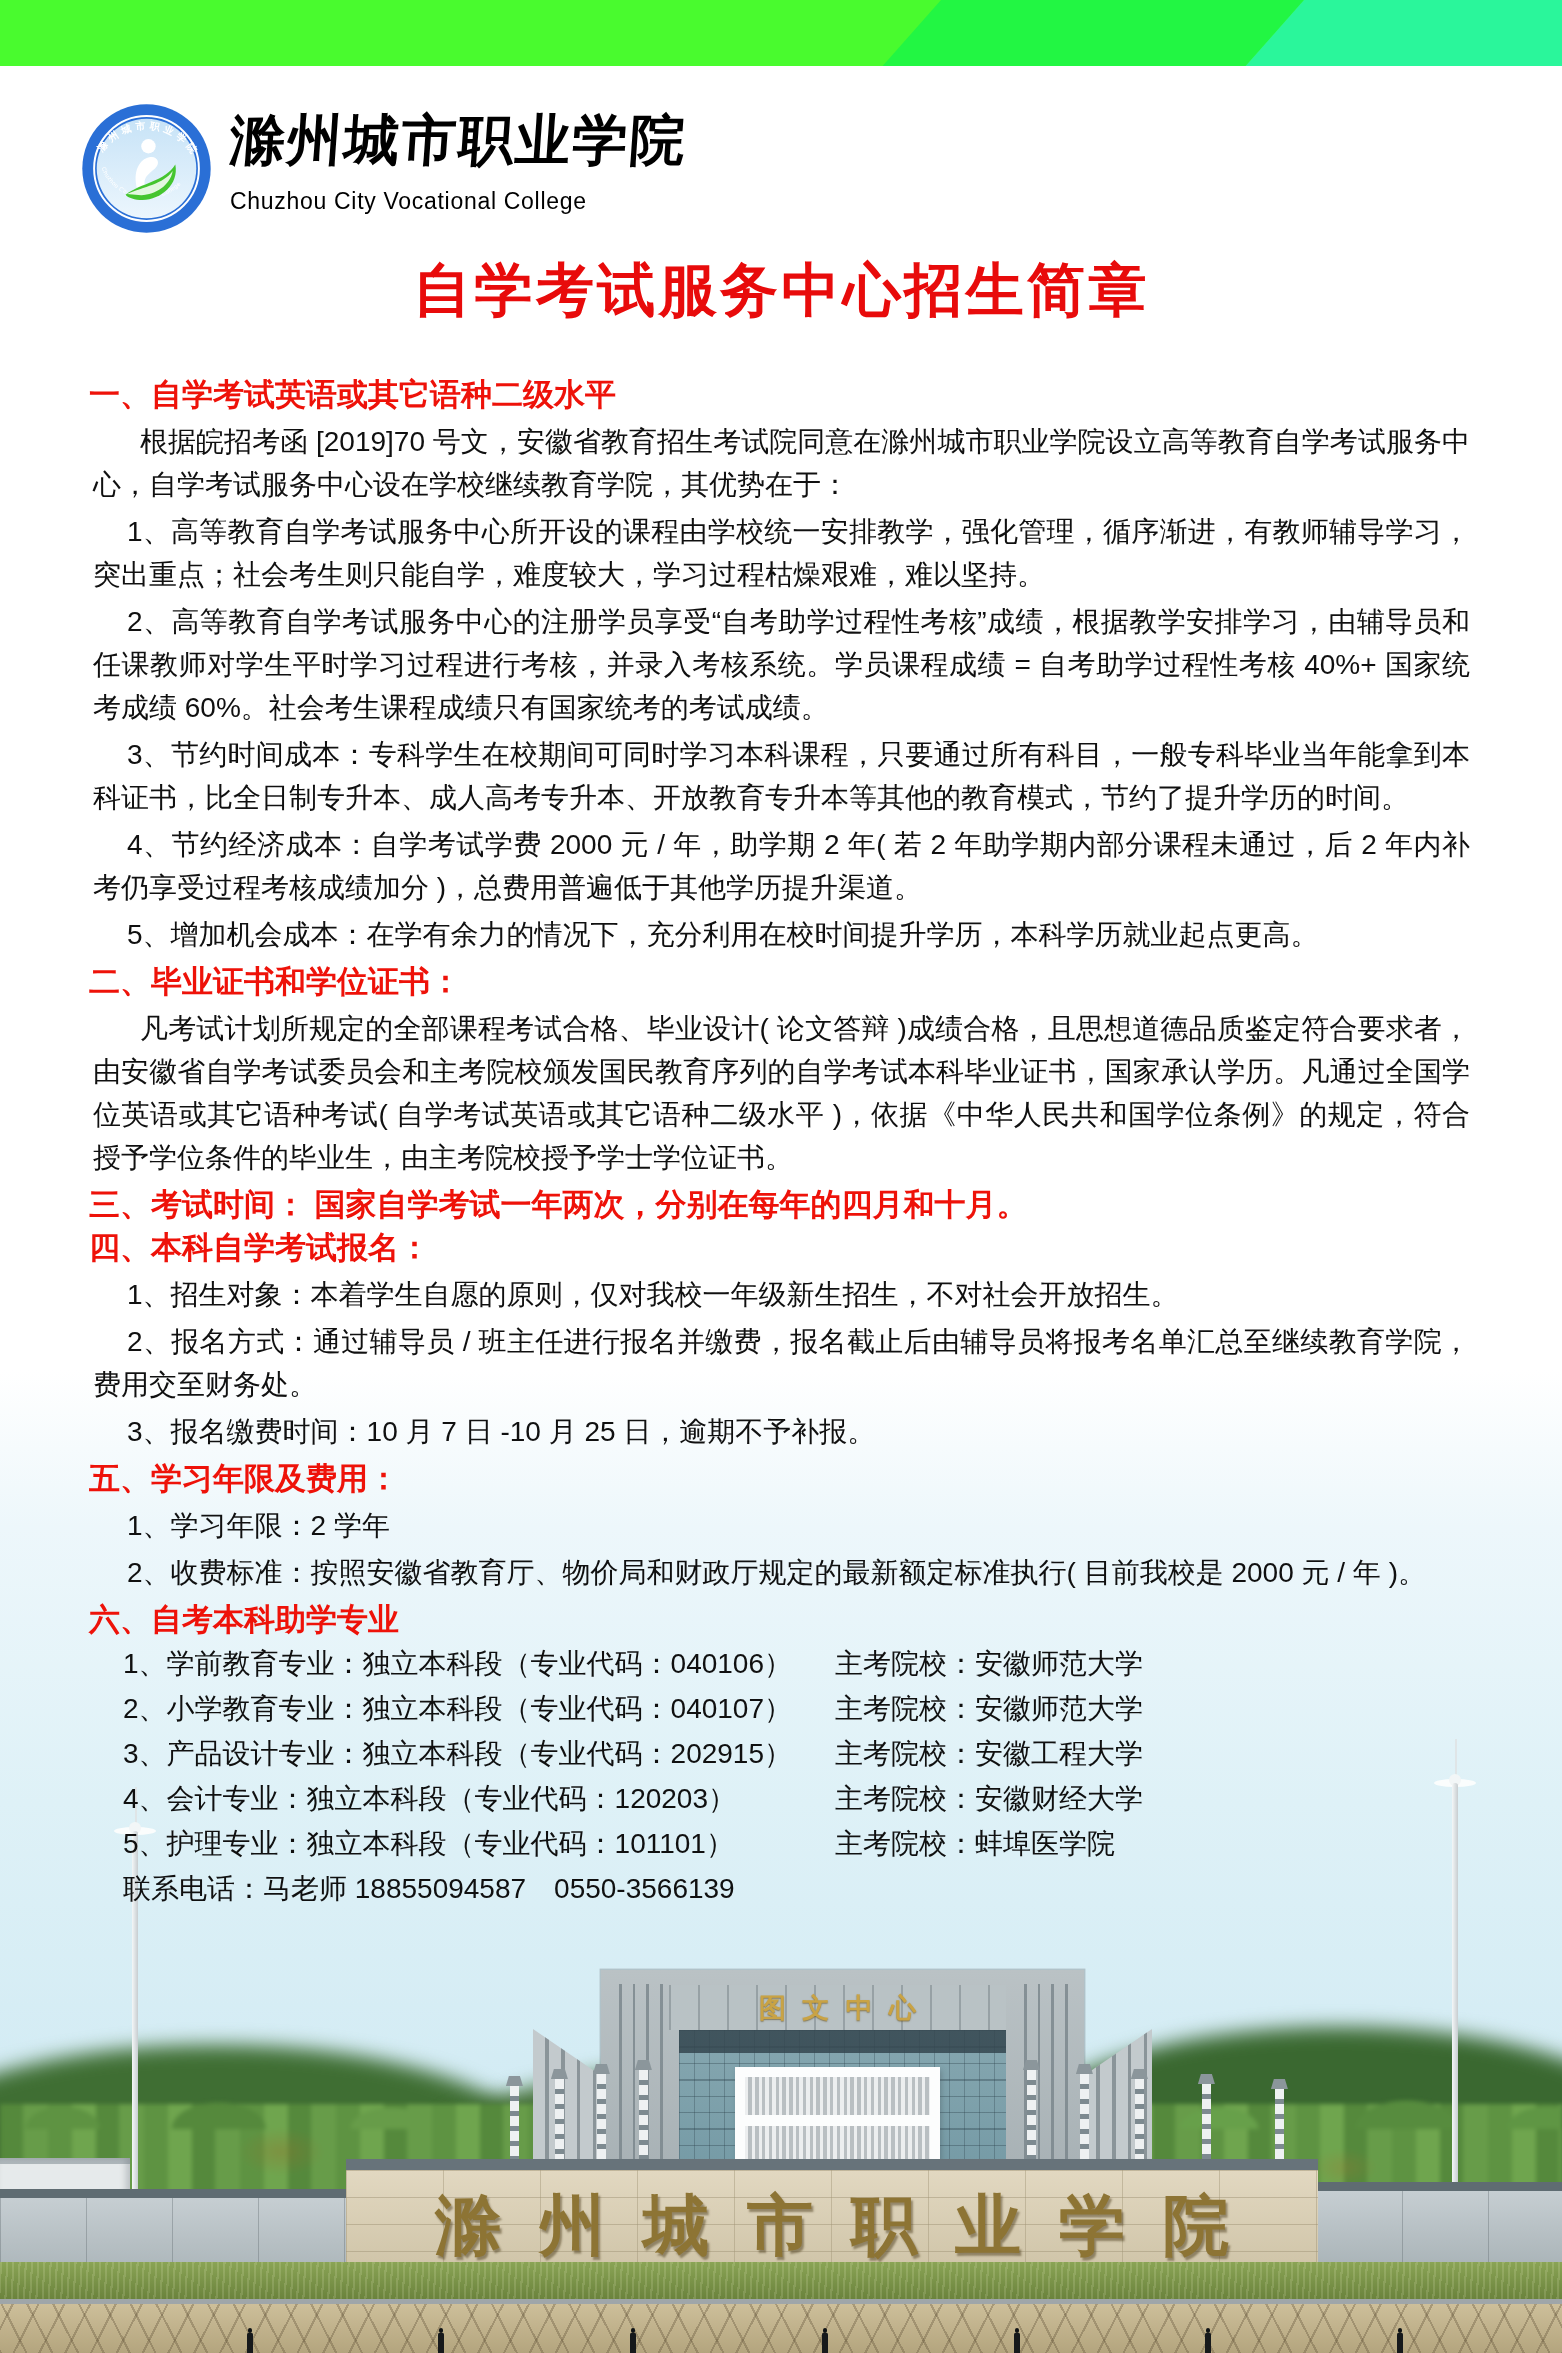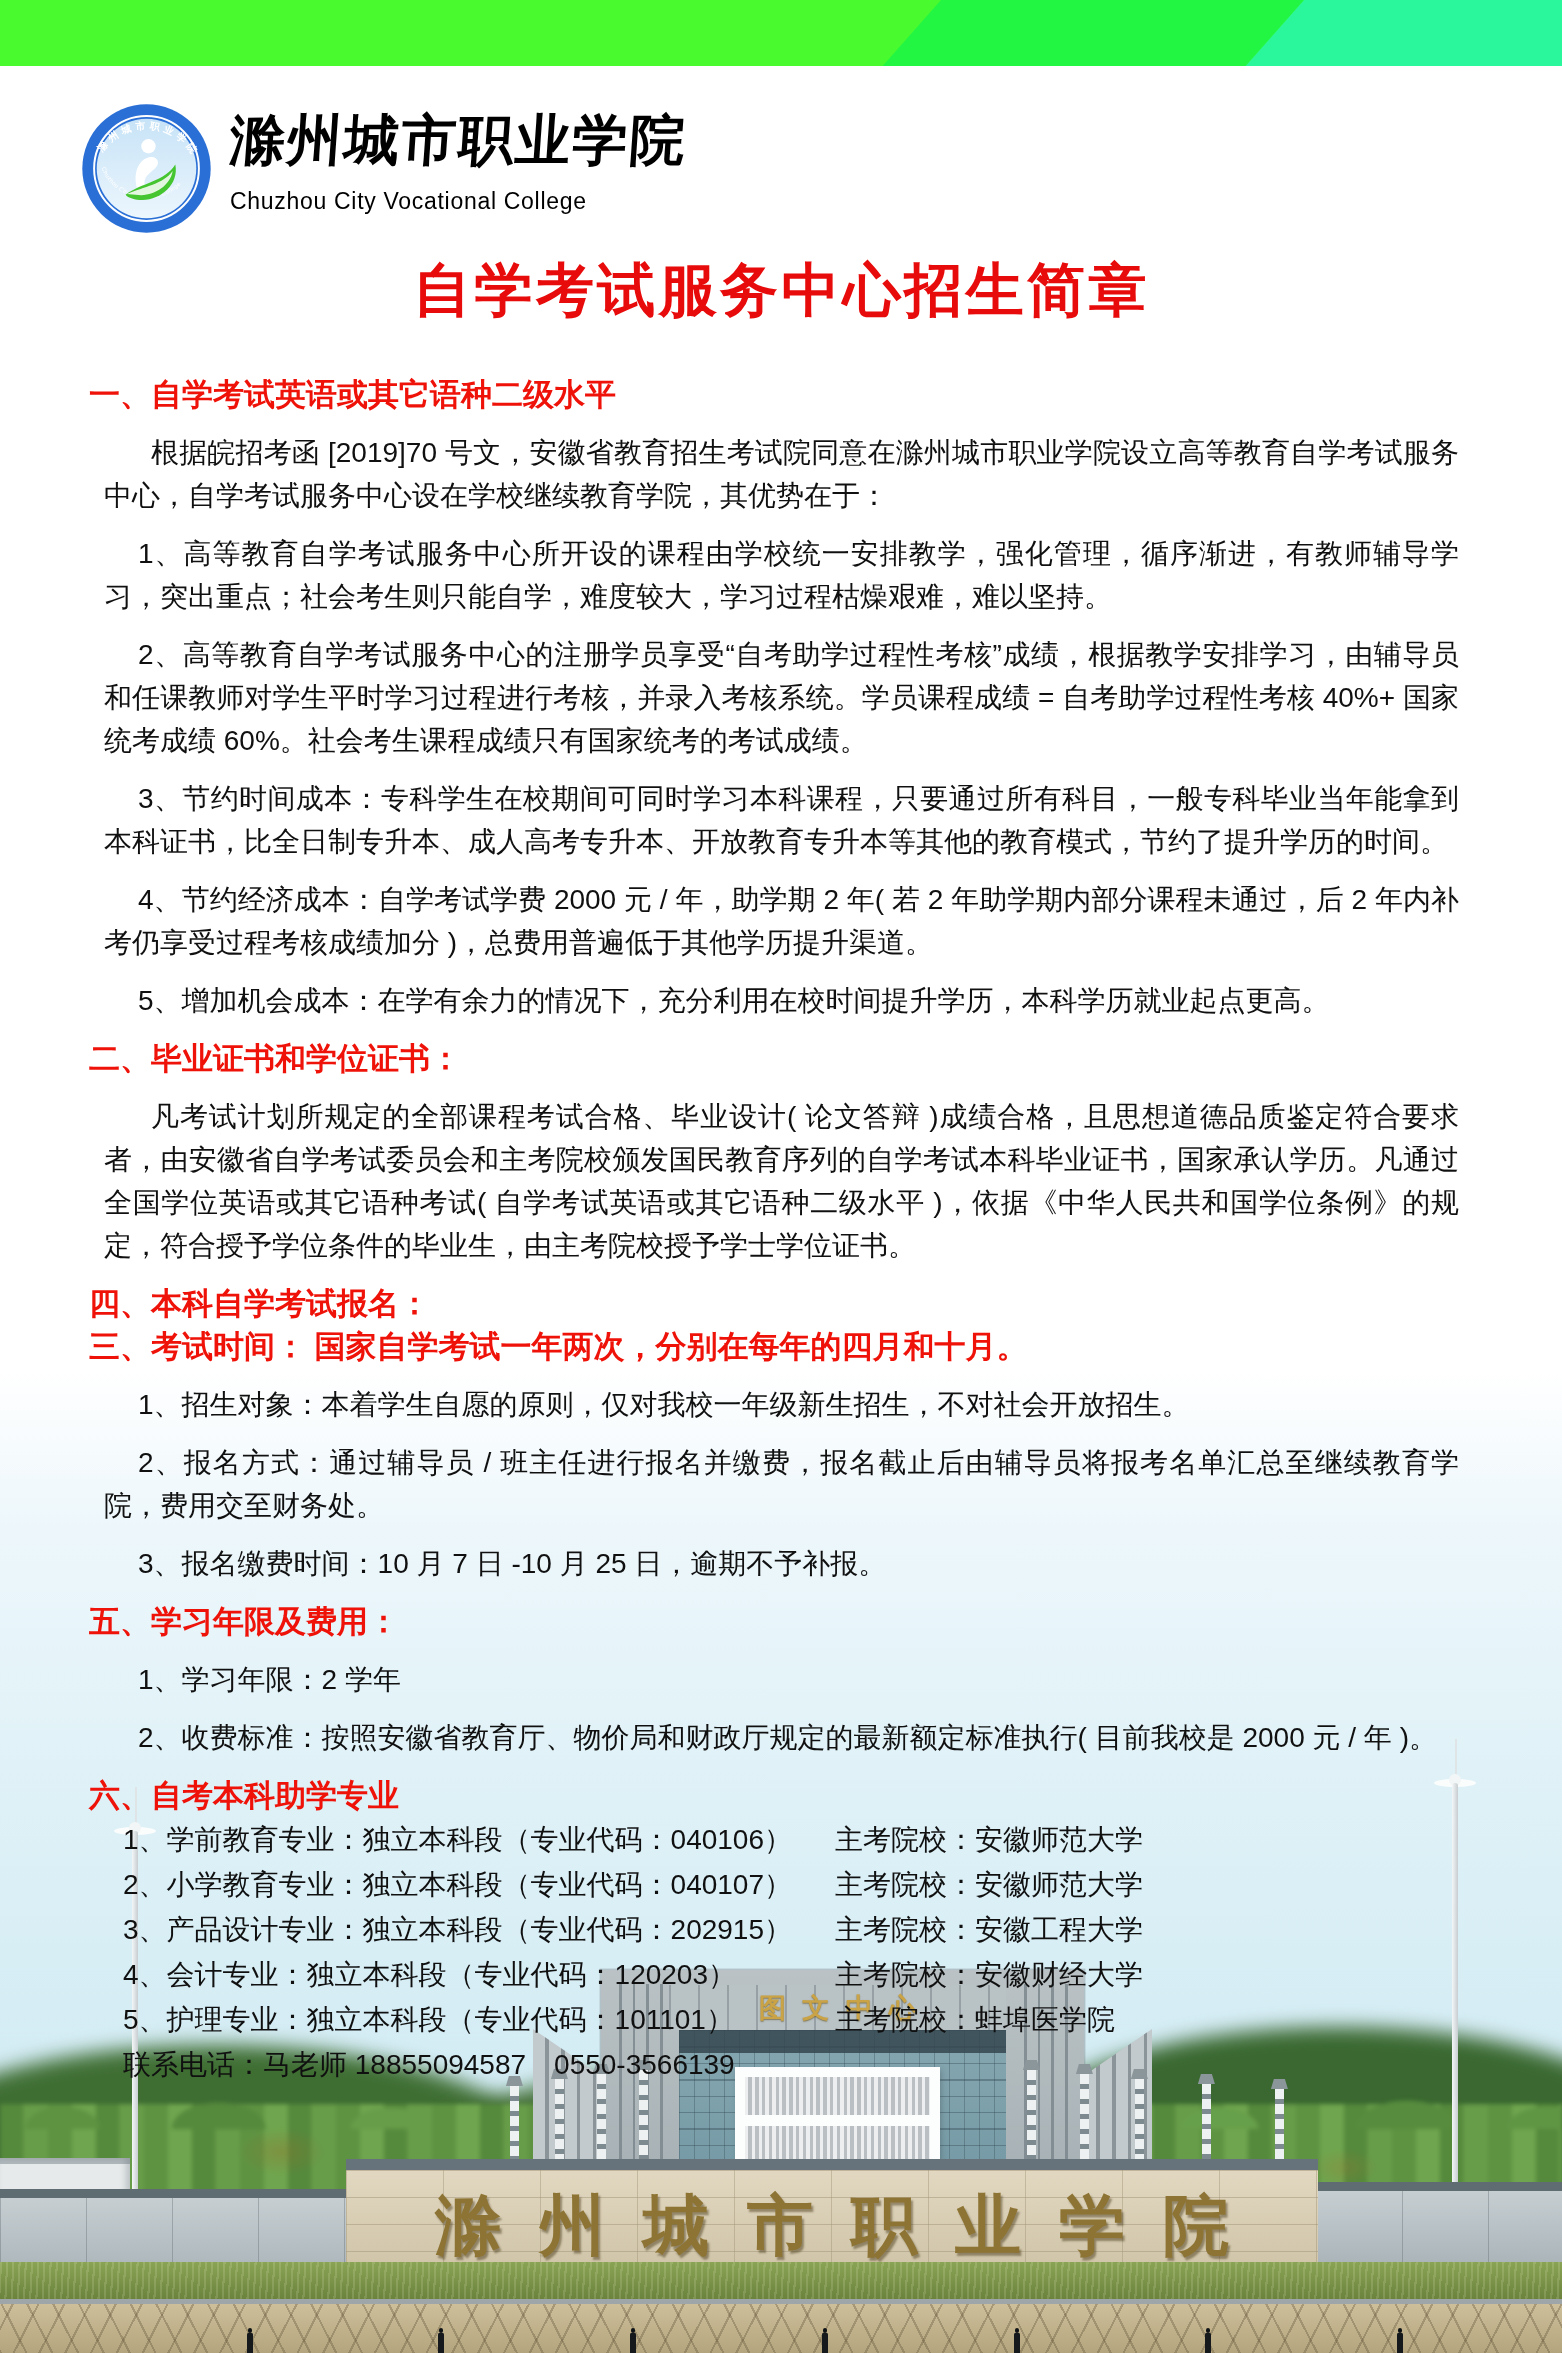--- a/index.html
+++ b/index.html
@@ -22,21 +22,21 @@
 
   
   .doc-title{position:absolute;top:252px;left:0;width:100%;text-align:center;z-index:2;
              font-family:Liberation Sans, sans-serif;font-weight:900;font-size:58px;
              letter-spacing:3.4px;color:#e80b0b;}
 
   
   .content{position:absolute;top:373px;left:89px;width:1385px;z-index:2;
            font-size:28px;line-height:43px;text-align:justify;}
   .sec-head{font-size:31px;font-weight:700;color:#ee1209;line-height:43px;margin:0;}
-  .content p{margin:15px;}
+  .content p{margin:4px;}
   .p-intro{text-indent:47px;}
   .p-num{text-indent:34px;}
   .majors-row{display:flex;line-height:45px;}
   .m-left{width:746px;padding-left:34px;box-sizing:border-box;white-space:nowrap;}
   .m-right{flex:1;white-space:nowrap;}
   .contact-line{padding-left:34px;line-height:45px;}
 
   
   .signature{position:absolute;top:1912px;left:986px;width:548px;text-align:center;
              color:#ee1209;font-weight:700;z-index:3;}
@@ -268,23 +268,23 @@
     <p class="p-intro">根据皖招考函 [2019]70 号文，安徽省教育招生考试院同意在滁州城市职业学院设立高等教育自学考试服务中心，自学考试服务中心设在学校继续教育学院，其优势在于：</p>
     <p class="p-num">1、高等教育自学考试服务中心所开设的课程由学校统一安排教学，强化管理，循序渐进，有教师辅导学习，突出重点；社会考生则只能自学，难度较大，学习过程枯燥艰难，难以坚持。</p>
     <p class="p-num">2、高等教育自学考试服务中心的注册学员享受“自考助学过程性考核”成绩，根据教学安排学习，由辅导员和任课教师对学生平时学习过程进行考核，并录入考核系统。学员课程成绩 = 自考助学过程性考核 40%+ 国家统考成绩 60%。社会考生课程成绩只有国家统考的考试成绩。</p>
     <p class="p-num">3、节约时间成本：专科学生在校期间可同时学习本科课程，只要通过所有科目，一般专科毕业当年能拿到本科证书，比全日制专升本、成人高考专升本、开放教育专升本等其他的教育模式，节约了提升学历的时间。</p>
     <p class="p-num">4、节约经济成本：自学考试学费 2000 元 / 年，助学期 2 年( 若 2 年助学期内部分课程未通过，后 2 年内补考仍享受过程考核成绩加分 )，总费用普遍低于其他学历提升渠道。</p>
     <p class="p-num">5、增加机会成本：在学有余力的情况下，充分利用在校时间提升学历，本科学历就业起点更高。</p>
 
     <div class="sec-head">二、毕业证书和学位证书：</div>
     <p class="p-intro">凡考试计划所规定的全部课程考试合格、毕业设计( 论文答辩 )成绩合格，且思想道德品质鉴定符合要求者，由安徽省自学考试委员会和主考院校颁发国民教育序列的自学考试本科毕业证书，国家承认学历。凡通过全国学位英语或其它语种考试( 自学考试英语或其它语种二级水平 )，依据《中华人民共和国学位条例》的规定，符合授予学位条件的毕业生，由主考院校授予学士学位证书。</p>
 
+    <div class="sec-head">三、考试时间： 国家自学考试一年两次，分别在每年的四月和十月。</div>
+
     <div class="sec-head">四、本科自学考试报名：</div>
-
-    <div class="sec-head">三、考试时间： 国家自学考试一年两次，分别在每年的四月和十月。</div>
     <p class="p-num">1、招生对象：本着学生自愿的原则，仅对我校一年级新生招生，不对社会开放招生。</p>
     <p class="p-num">2、报名方式：通过辅导员 / 班主任进行报名并缴费，报名截止后由辅导员将报考名单汇总至继续教育学院，费用交至财务处。</p>
     <p class="p-num">3、报名缴费时间：10 月 7 日 -10 月 25 日，逾期不予补报。</p>
 
     <div class="sec-head">五、学习年限及费用：</div>
     <p class="p-num">1、学习年限：2 学年</p>
     <p class="p-num">2、收费标准：按照安徽省教育厅、物价局和财政厅规定的最新额定标准执行( 目前我校是 2000 元 / 年 )。</p>
 
     <div class="sec-head">六、自考本科助学专业</div>
     <div class="majors">

